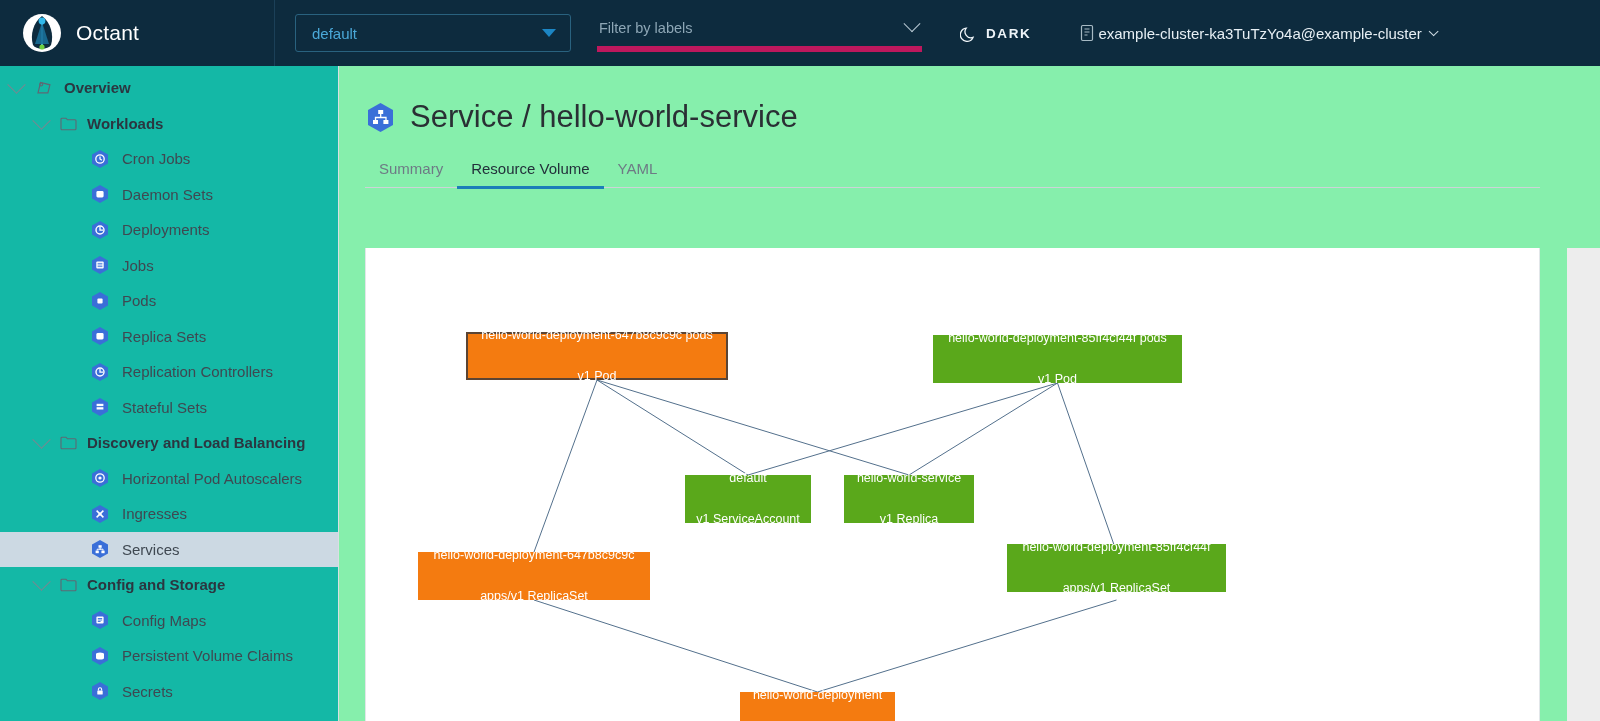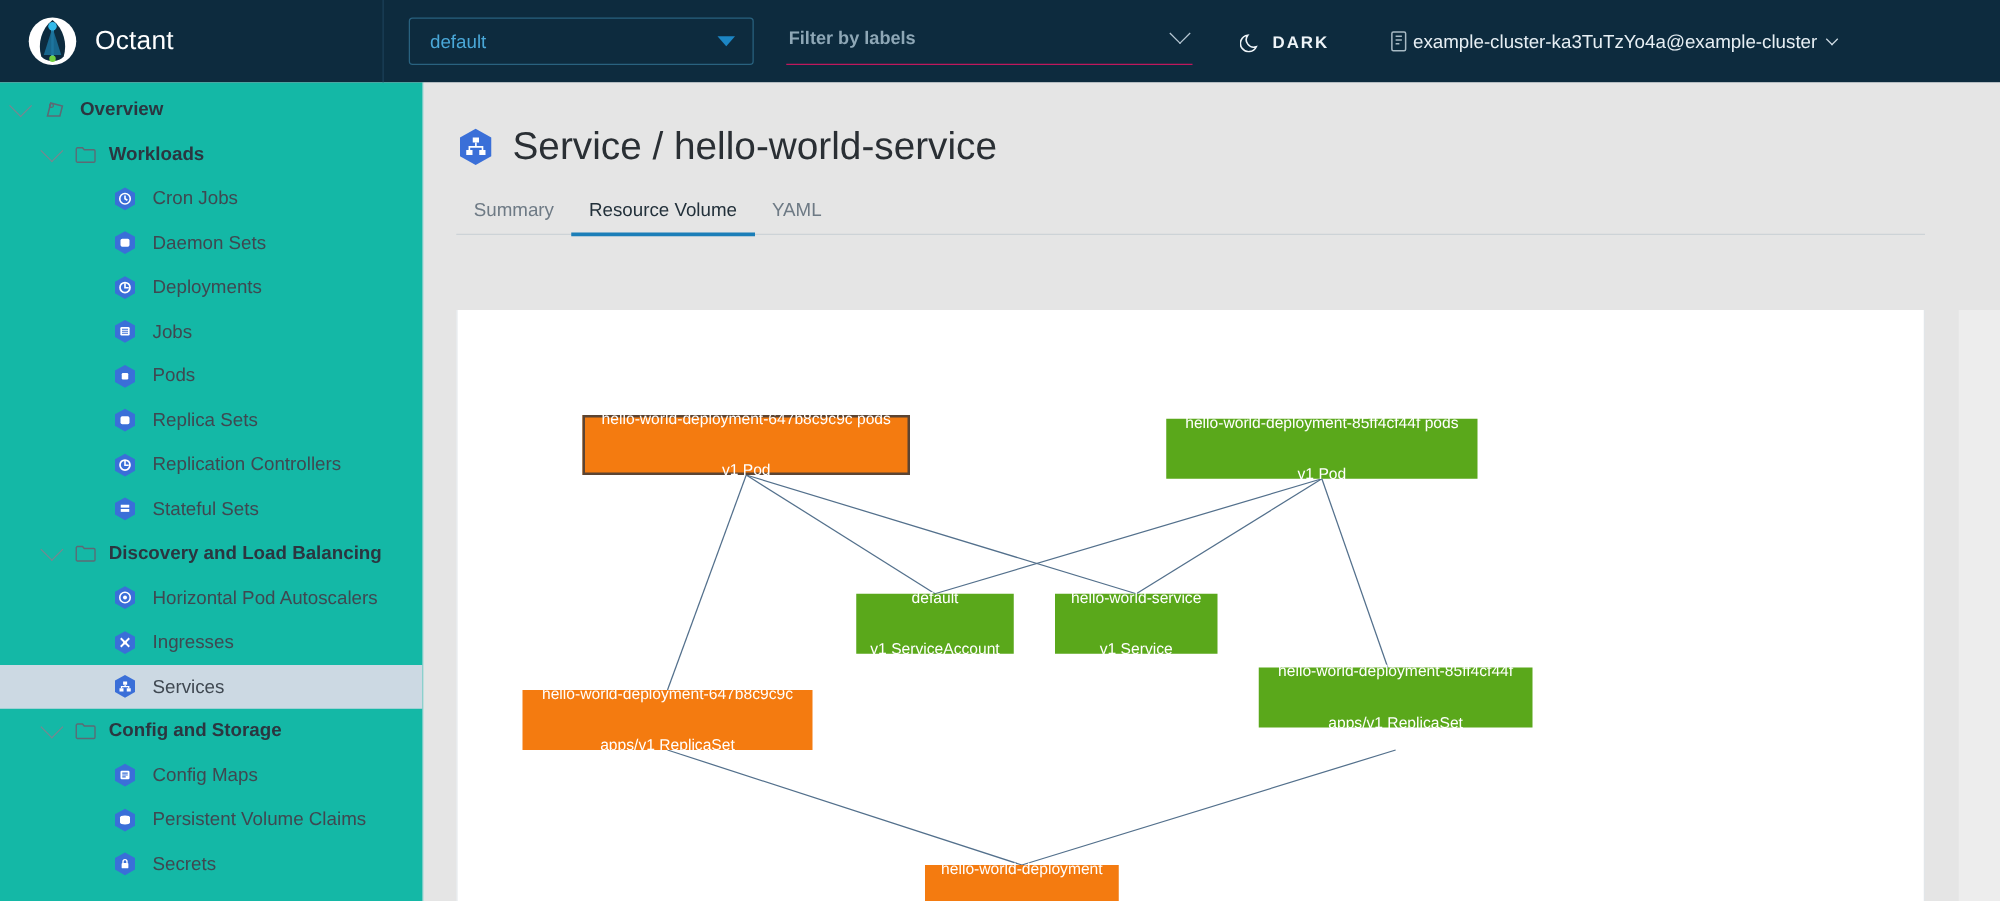--- a/index.html
+++ b/index.html
@@ -12,21 +12,21 @@
   }
 
   
   #header {
     position: absolute; top: 0; left: 0;
     width: 1600px; height: 66px;
     background: #0d2b3e;
     display: flex; align-items: center;
   }
   #brand {
-    width: 307px; height: 66px;
+    width: 275px; height: 66px;
     display: flex; align-items: center; gap: 14px;
     padding-left: 22px;
     border-right: 1px solid #1b4058;
   }
   #brand .logo { width: 40px; height: 40px; flex: 0 0 40px; }
   #brand .title {
     color: #ffffff; font-size: 21px; font-weight: 400; letter-spacing: .2px;
   }
 
   .ns-select {
@@ -42,24 +42,23 @@
   .caret-down {
     width: 0; height: 0;
     border-left: 7px solid transparent;
     border-right: 7px solid transparent;
     border-top: 8px solid #1c86c4;
   }
 
   .label-filter {
     margin-left: 26px;
     width: 325px; height: 38px;
-    border-bottom: 1px solid #be185d;
+    border-bottom: 6px solid #be185d;
     display: flex; align-items: center; justify-content: space-between;
     padding: 0 4px 4px 2px;
-    font-weight: bold;
   }
   .label-filter .ph { color: #8ea7b6; font-size: 14.5px; }
   .chev {
     width: 12px; height: 12px;
     border-right: 1.6px solid #b7c8d3;
     border-bottom: 1.6px solid #b7c8d3;
     transform: rotate(45deg) translate(-3px,-3px);
   }
 
   .dark-toggle {
@@ -112,21 +111,21 @@
     margin-right: 12px;
   }
   .folder { width: 17px; height: 15px; flex: 0 0 17px; margin-right: 10px; }
   .ovw-icon { width: 19px; height: 17px; flex: 0 0 19px; margin-right: 10px; }
   .kicon { width: 20px; height: 20px; flex: 0 0 20px; margin-right: 12px; }
 
   
   #main {
     position: absolute; top: 66px; left: 339px;
     width: 1261px; height: 655px;
-    background: #e5e5e5;
+    background: #86efac;
     overflow: hidden;
   }
   #page-title {
     display: flex; align-items: center; gap: 14px;
     padding: 33px 0 0 26px;
   }
   #page-title .svc-icon { width: 31px; height: 31px; }
   #page-title .txt { font-size: 31px; color: #2a2f34; font-weight: 400; }
 
   #tabs {
@@ -409,27 +408,27 @@
         <div class="node green" style="left: 567px; top: 87px; width: 249px; height: 48px; background: rgb(90, 168, 27);">
           <span>hello-world-deployment-85ff4cf44f pods</span>
           <span>v1 Pod</span>
         </div>
         <div class="node green" style="left: 319px; top: 227px; width: 126px; height: 48px; background: rgb(90, 168, 27);">
           <span>default</span>
           <span>v1 ServiceAccount</span>
         </div>
         <div class="node green" style="left: 478px; top: 227px; width: 130px; height: 48px; background: rgb(90, 168, 27);">
           <span>hello-world-service</span>
-          <span>v1 Service</span>
+          <span>v1 Replica</span>
         </div>
         <div class="node orange" style="left: 52px; top: 304px; width: 232px; height: 48px; background: rgb(244, 123, 16);">
           <span>hello-world-deployment-647b8c9c9c</span>
           <span>apps/v1 ReplicaSet</span>
         </div>
-        <div class="node green" style="left: 641px; top: 286px; width: 219px; height: 48px; background: rgb(90, 168, 27);">
+        <div class="node green" style="left: 641px; top: 296px; width: 219px; height: 48px; background: rgb(90, 168, 27);">
           <span>hello-world-deployment-85ff4cf44f</span>
           <span>apps/v1 ReplicaSet</span>
         </div>
         <div class="node orange" style="left: 374px; top: 444px; width: 155px; height: 48px; background: rgb(244, 123, 16);">
           <span>hello-world-deployment</span>
           <span>apps/v1 Deployment</span>
         </div>
       </div>
   </div>
 

